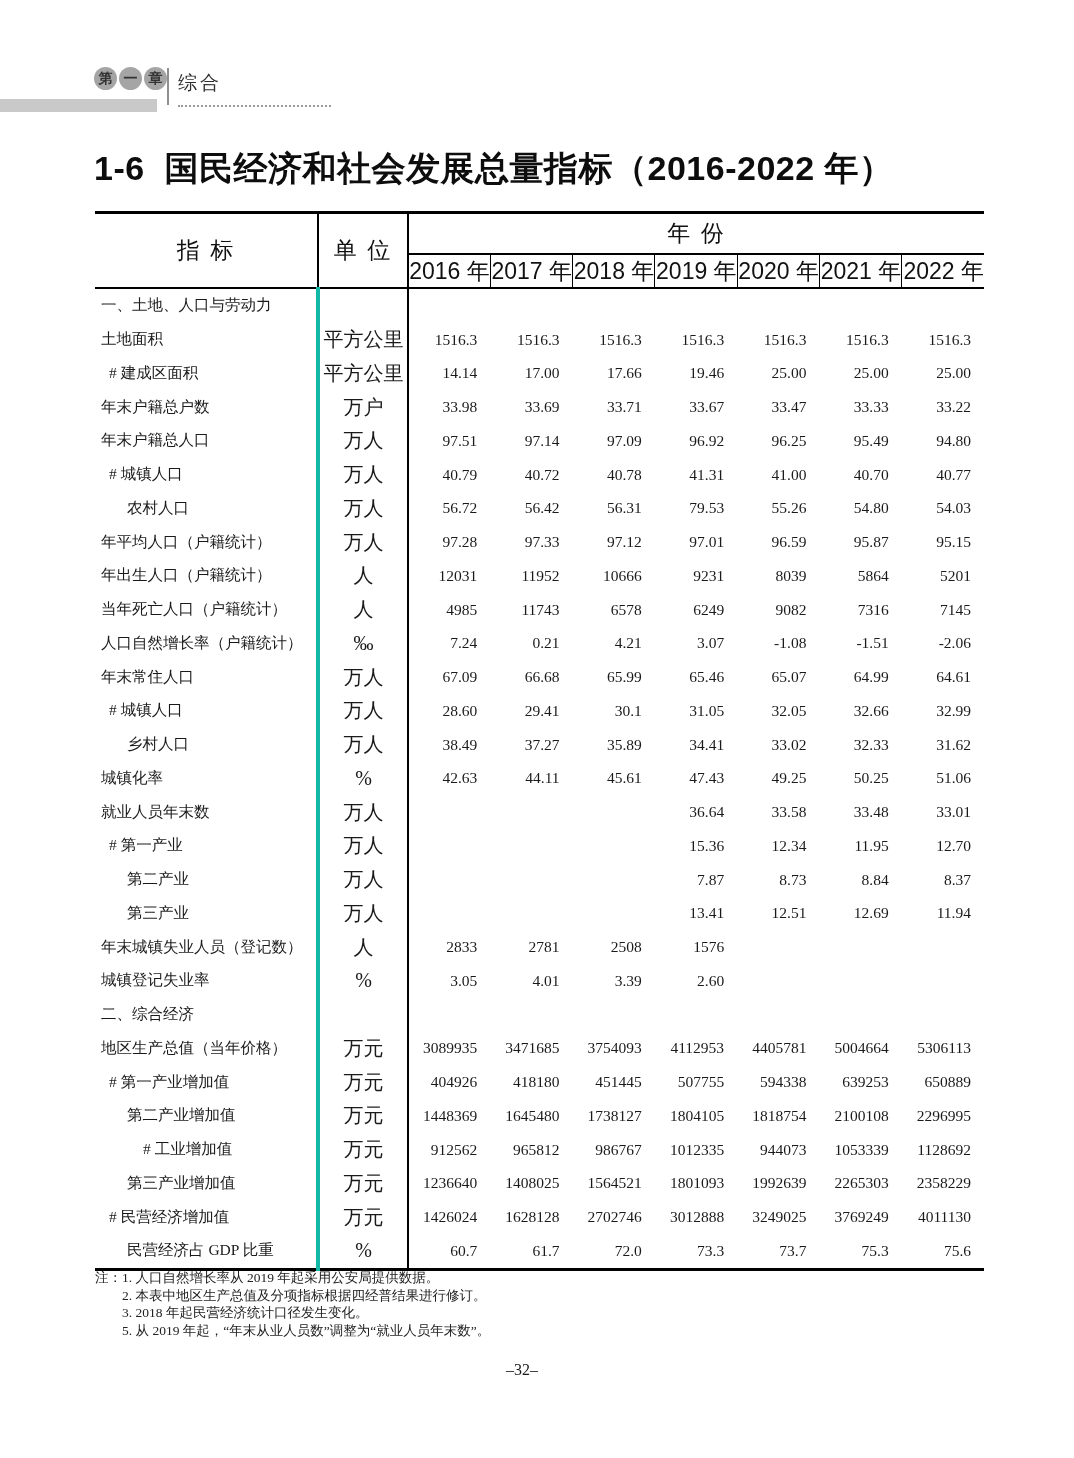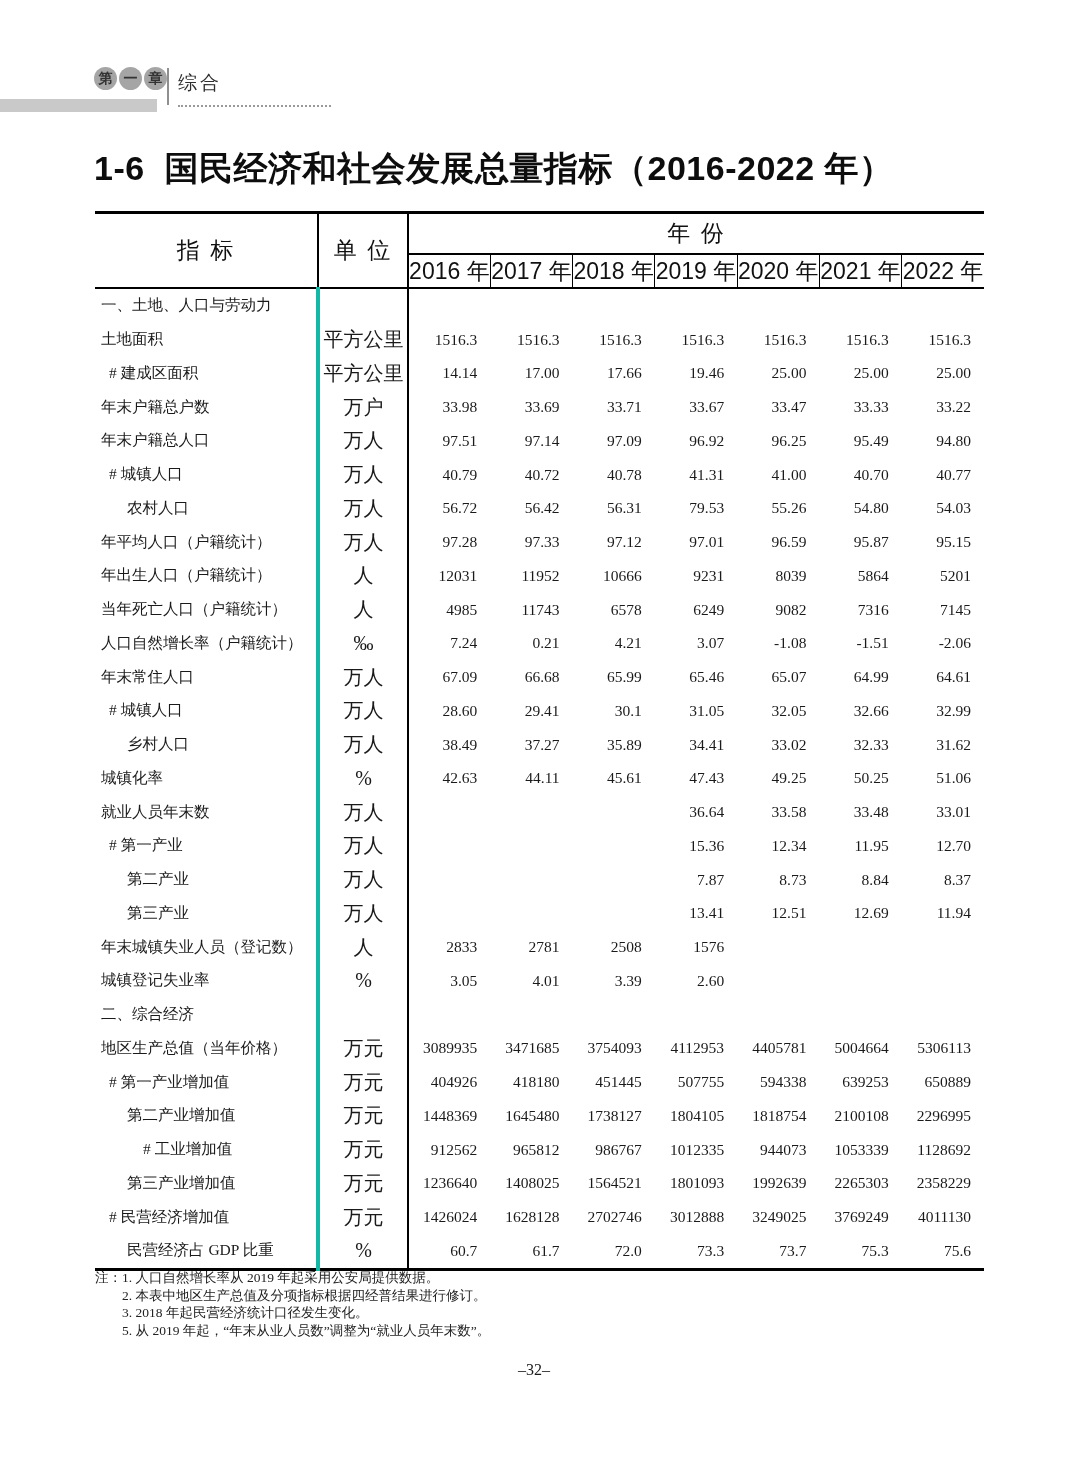--- a/index.html
+++ b/index.html
@@ -37,38 +37,38 @@
     border-collapse:collapse; table-layout:fixed;
     border-top:3px solid #000; border-bottom:3px solid #000;
   }
   thead th {
     font-family:"Liberation Sans", sans-serif; font-weight:normal;
     font-size:23px; color:#111; text-align:center; padding:0;
   }
   th.h-indicator { border-right:2px solid #000; border-bottom:2.5px solid #000; letter-spacing:2px; }
   th.h-unit      { border-right:2px solid #000; border-bottom:2.5px solid #000; letter-spacing:2px; }
   th.h-years     { height:39px; border-bottom:2px solid #000; letter-spacing:2px; }
-  tr.year-row th { height:32px; border-bottom:2.5px solid #000; border-left:1.5px solid #000; }
+  tr.year-row th { height:32px; border-bottom:2.5px solid #000; border-left:1.5px solid #000;text-align:right; }
   tr.year-row th:first-child { border-left:none; }
 
   tbody td { height:33.75px; padding:0; font-size:15.5px; color:#1a1a1a; }
   tbody td.label { border-right:4px solid #14b8a6; padding-left:6px; white-space:nowrap; overflow:hidden; }
   tbody td.unit  { border-right:2px solid #000; text-align:center; font-size:20px; }
   tbody td.num   { text-align:right; padding-right:13px; }
   td.label.ind1 { padding-left:14px; }
   td.label.ind2 { padding-left:32px; }
   td.label.ind3 { padding-left:48px; }
 
   
   .notes { position:absolute; left:95px; top:1269px; display:flex; font-size:13.5px; line-height:17.5px; color:#222; }
   .notes-label { white-space:pre; }
   .note-line { white-space:pre; }
 
   
-  .page-number { position:absolute; left:0; top:1361px; width:1044px; text-align:center; font-size:16px; color:#1a1a1a;padding-left:12px; }
+  .page-number { position:absolute; left:0; top:1361px; width:1044px; text-align:center; font-size:16px; color:#1a1a1a; }
 </style>
 </head>
 <body>
 
 <div class="page">
 
   <div class="chapter-badge">
       <span class="badge-circle">第</span>
       <span class="badge-circle">一</span>
       <span class="badge-circle">章</span>

